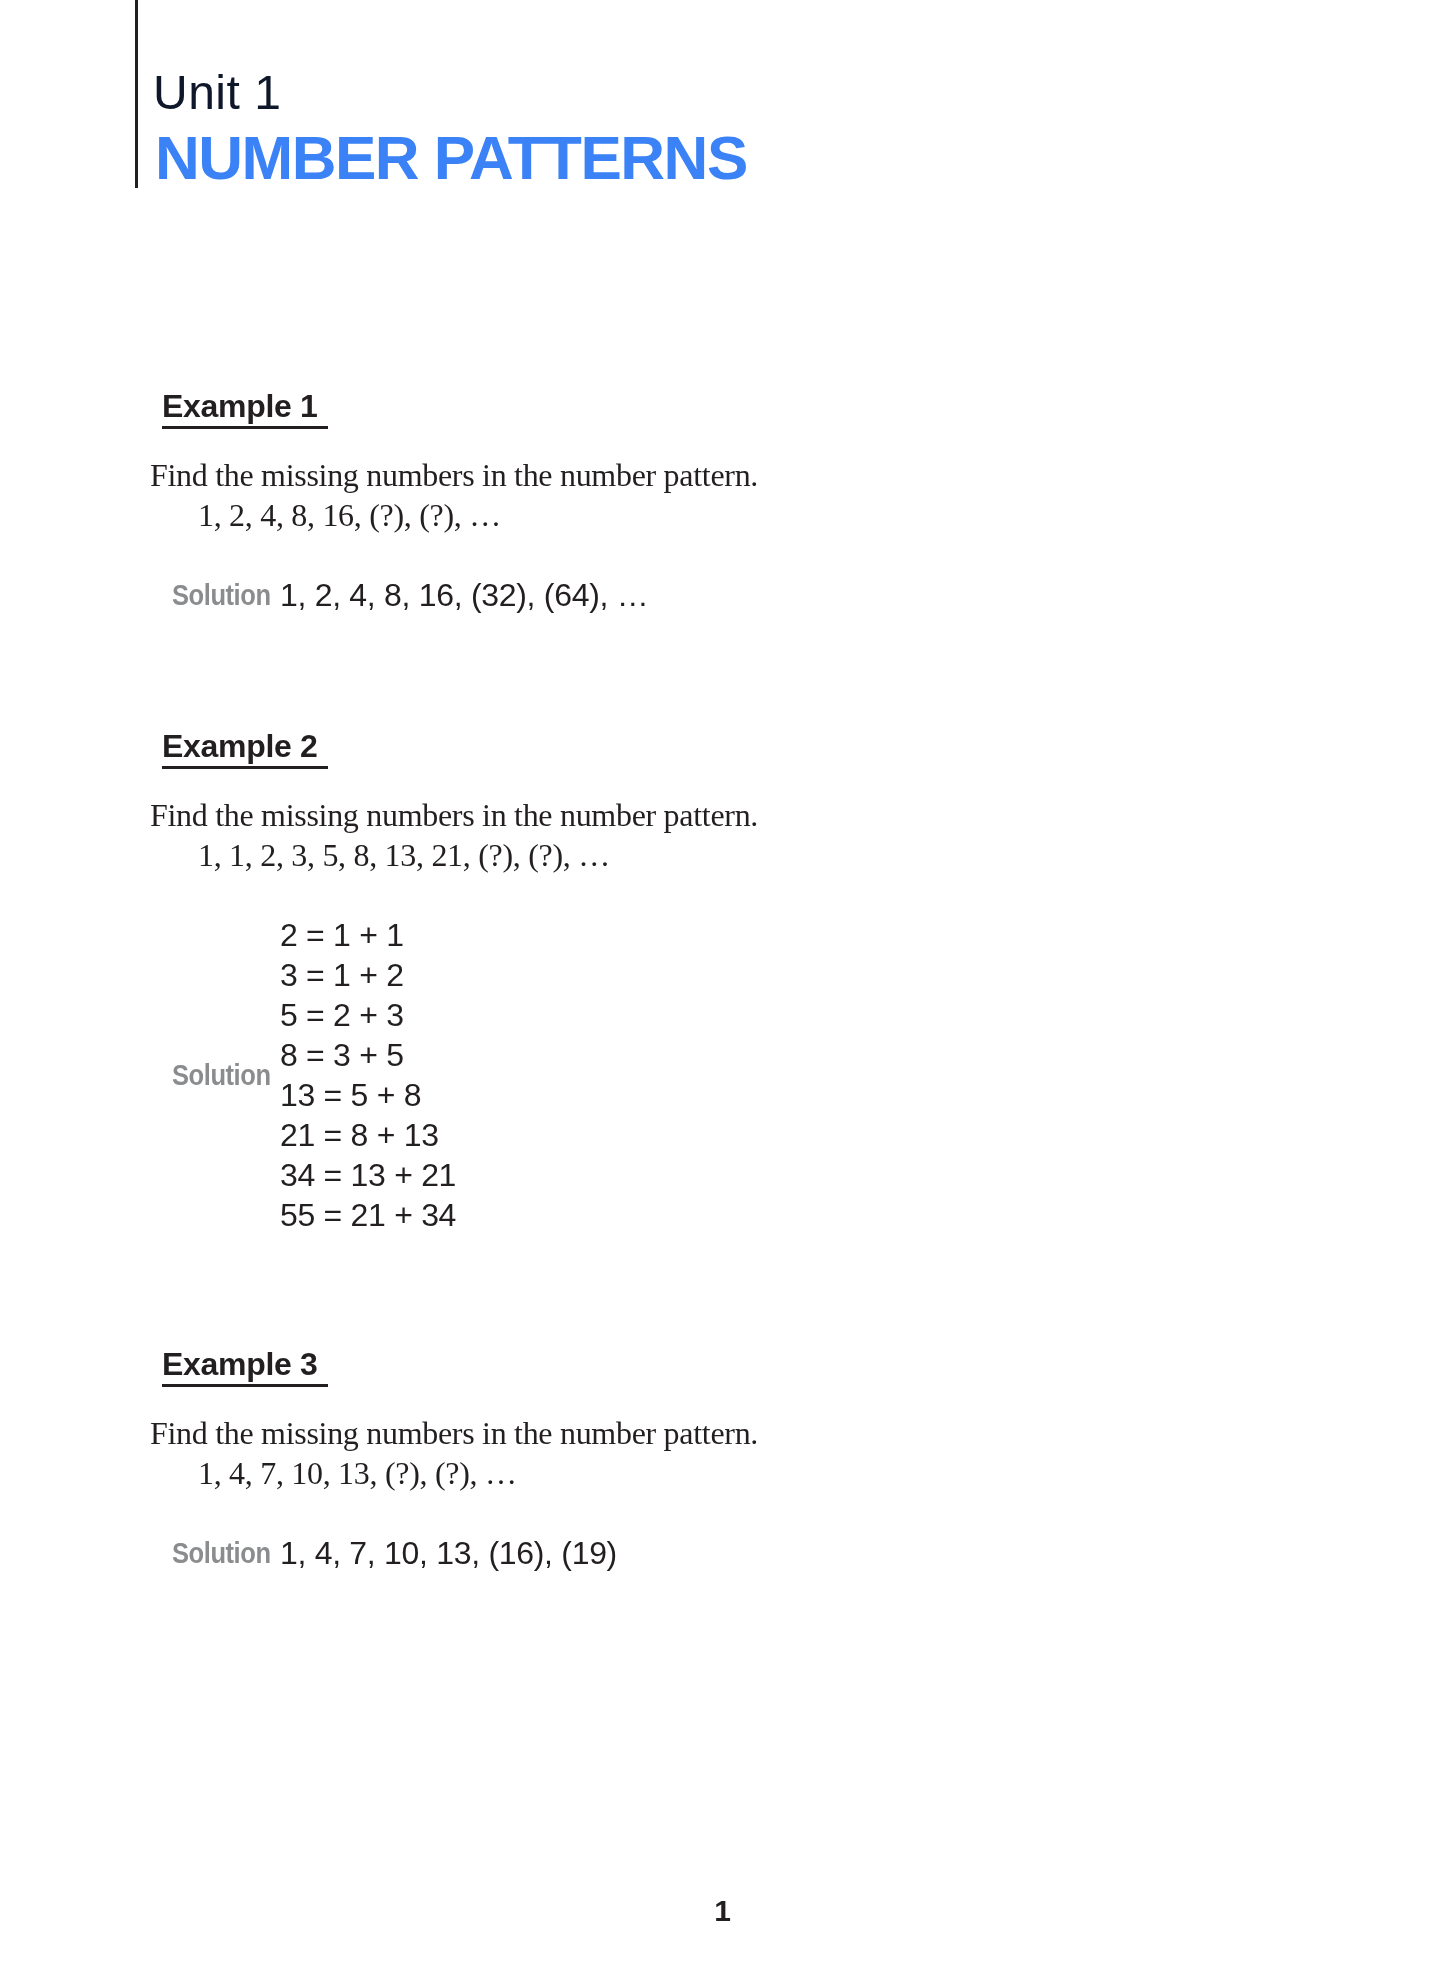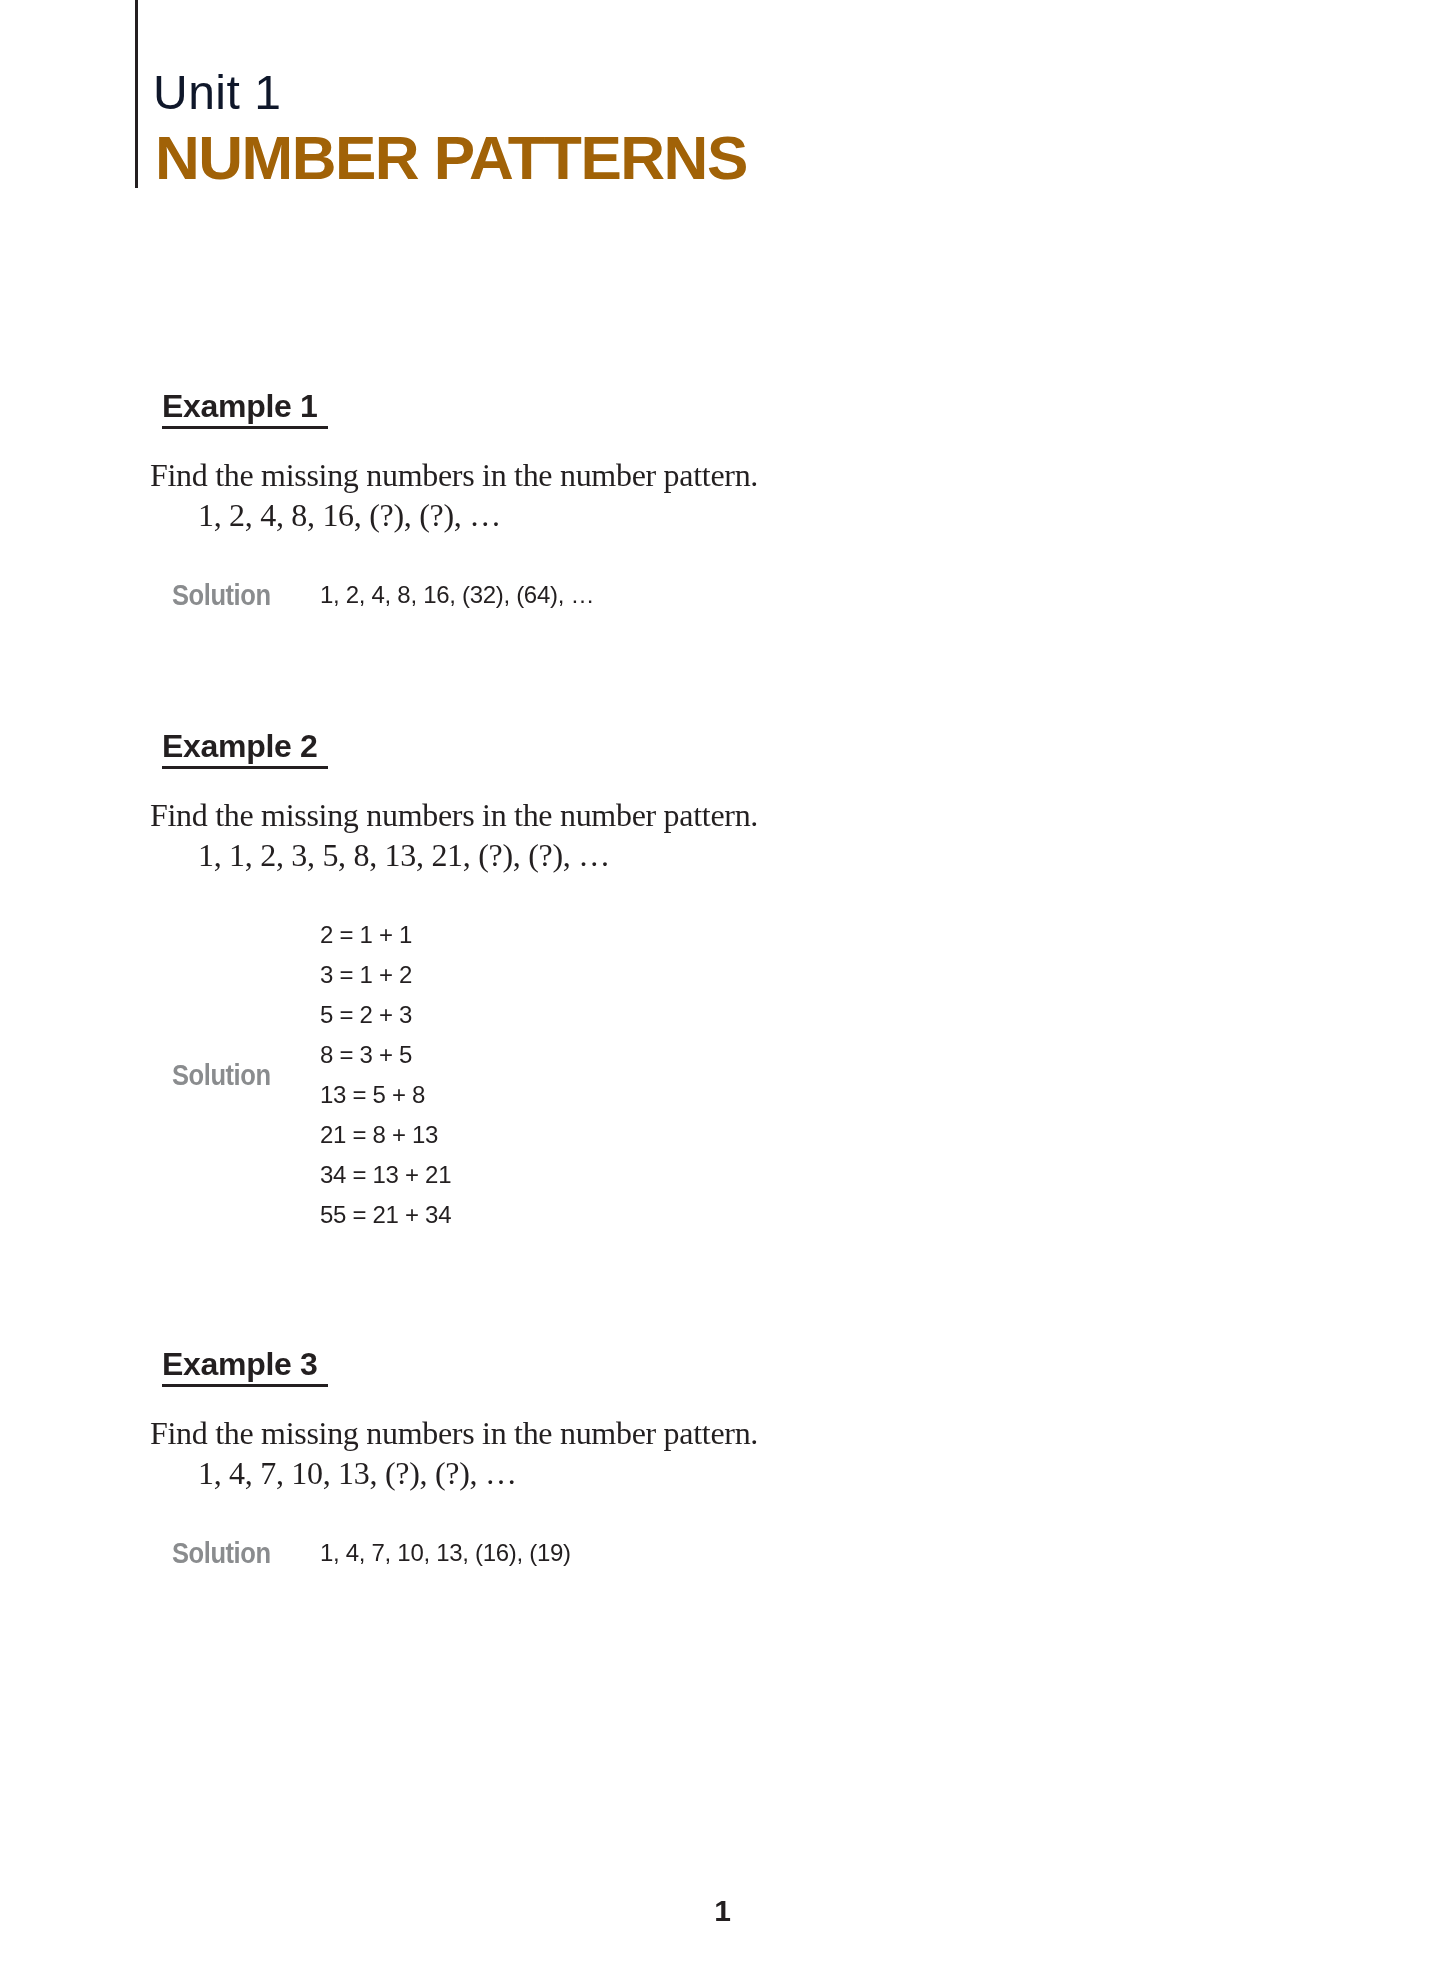--- a/index.html
+++ b/index.html
@@ -35,21 +35,21 @@
     color: #0f172a;
     letter-spacing: 0.5px;
   }
   .page-title {
     position: absolute;
     left: 155px;
     top: 122px;
     font-size: 62px;
     line-height: 1.15;
     font-weight: 700;
-    color: #a16207;
+    color: #3b82f6;
     letter-spacing: -1.5px;
     text-align: center;
   }
 
   
   .example {
     position: absolute;
     left: 150px;
     width: 1150px;
   }
@@ -93,25 +93,24 @@
     font-size: 29px;
     font-weight: 700;
     line-height: 40px;
     color: #8a8c8e;
     letter-spacing: -0.5px;
     transform: scaleX(0.88);
     transform-origin: left center;
   }
   .solution-content {
     flex: 1;
-    font-size: 24px;
+    font-size: 32px;
     line-height: 40px;
     letter-spacing: -0.3px;
     color: #231f20;
-    margin-left: 40px;
   }
   .sol-line { min-height: 40px; }
 
   
   .page-number {
     position: absolute;
     left: 0;
     top: 1893px;
     width: 1445px;
     text-align: center;

